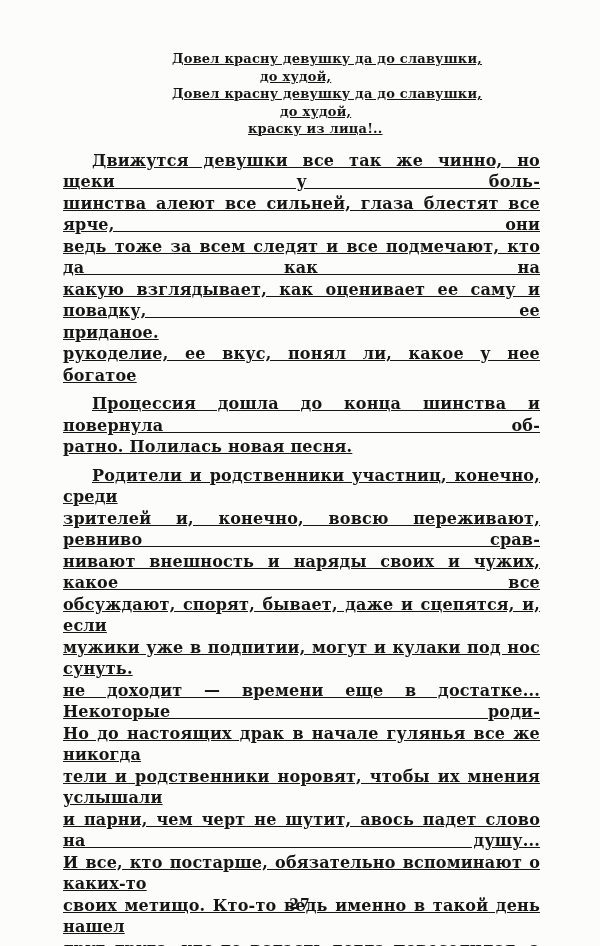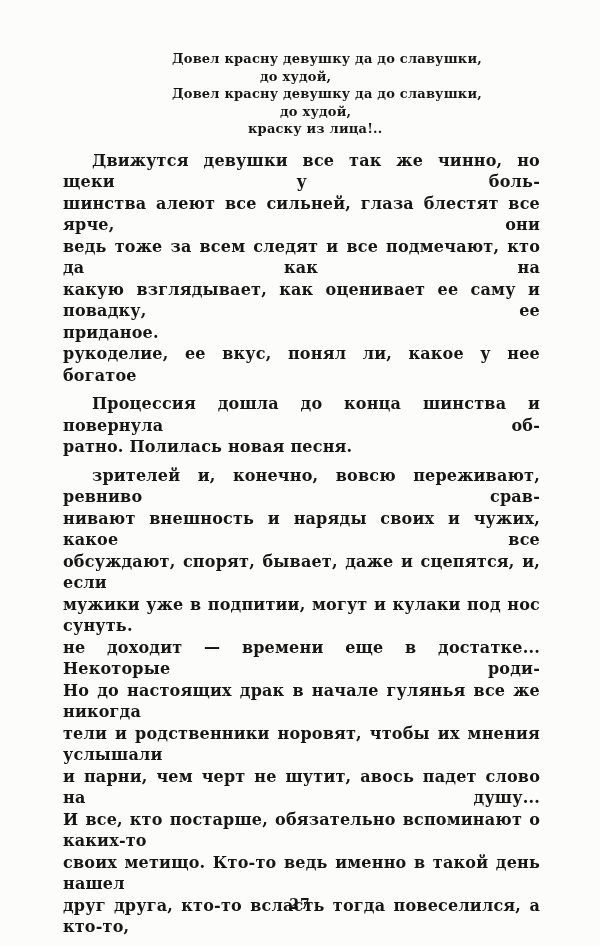--- a/index.html
+++ b/index.html
@@ -15,21 +15,21 @@
     position:relative;
     width:600px; height:946px;
     background:var(--paper);
     overflow:hidden;
   }
   .content {
     position:absolute;
     left:63px; top:50px;
     width:477px;
   }
-  .block { margin:0; }
+  .block { margin:0;text-decoration:underline; }
   
   .verse {
     font-size:13px;
     line-height:17.5px;
     font-weight:bold;
     margin-left:109px;
     letter-spacing:0.2px;
   }
   .verse .line { white-space:nowrap; }
   .verse-1 { margin-bottom:12px; }
@@ -76,20 +76,21 @@
         <div class="line">ведь тоже за всем следят и все подмечают, кто да как на</div>
         <div class="line">какую взглядывает, как оценивает ее саму и повадку, ее</div>
         <div class="line">приданое.</div>
         <div class="line">рукоделие, ее вкус, понял ли, какое у нее богатое</div>
       </div>
       <div class="block paragraph paragraph-2">
         <div class="line">Процессия дошла до конца шинства и повернула об-</div>
         <div class="line">ратно. Полилась новая песня.</div>
       </div>
       <div class="block paragraph paragraph-3">
+        <div class="line">Родители и родственники участниц, конечно, среди</div>
         <div class="line">зрителей и, конечно, вовсю переживают, ревниво срав-</div>
         <div class="line">нивают внешность и наряды своих и чужих, какое все</div>
         <div class="line">обсуждают, спорят, бывает, даже и сцепятся, и, если</div>
         <div class="line">мужики уже в подпитии, могут и кулаки под нос сунуть.</div>
         <div class="line">не доходит — времени еще в достатке... Некоторые роди-</div>
         <div class="line">Но до настоящих драк в начале гулянья все же никогда</div>
         <div class="line">тели и родственники норовят, чтобы их мнения услышали</div>
         <div class="line">и парни, чем черт не шутит, авось падет слово на душу...</div>
         <div class="line">И все, кто постарше, обязательно вспоминают о каких-то</div>
         <div class="line">своих метищо. Кто-то ведь именно в такой день нашел</div>

